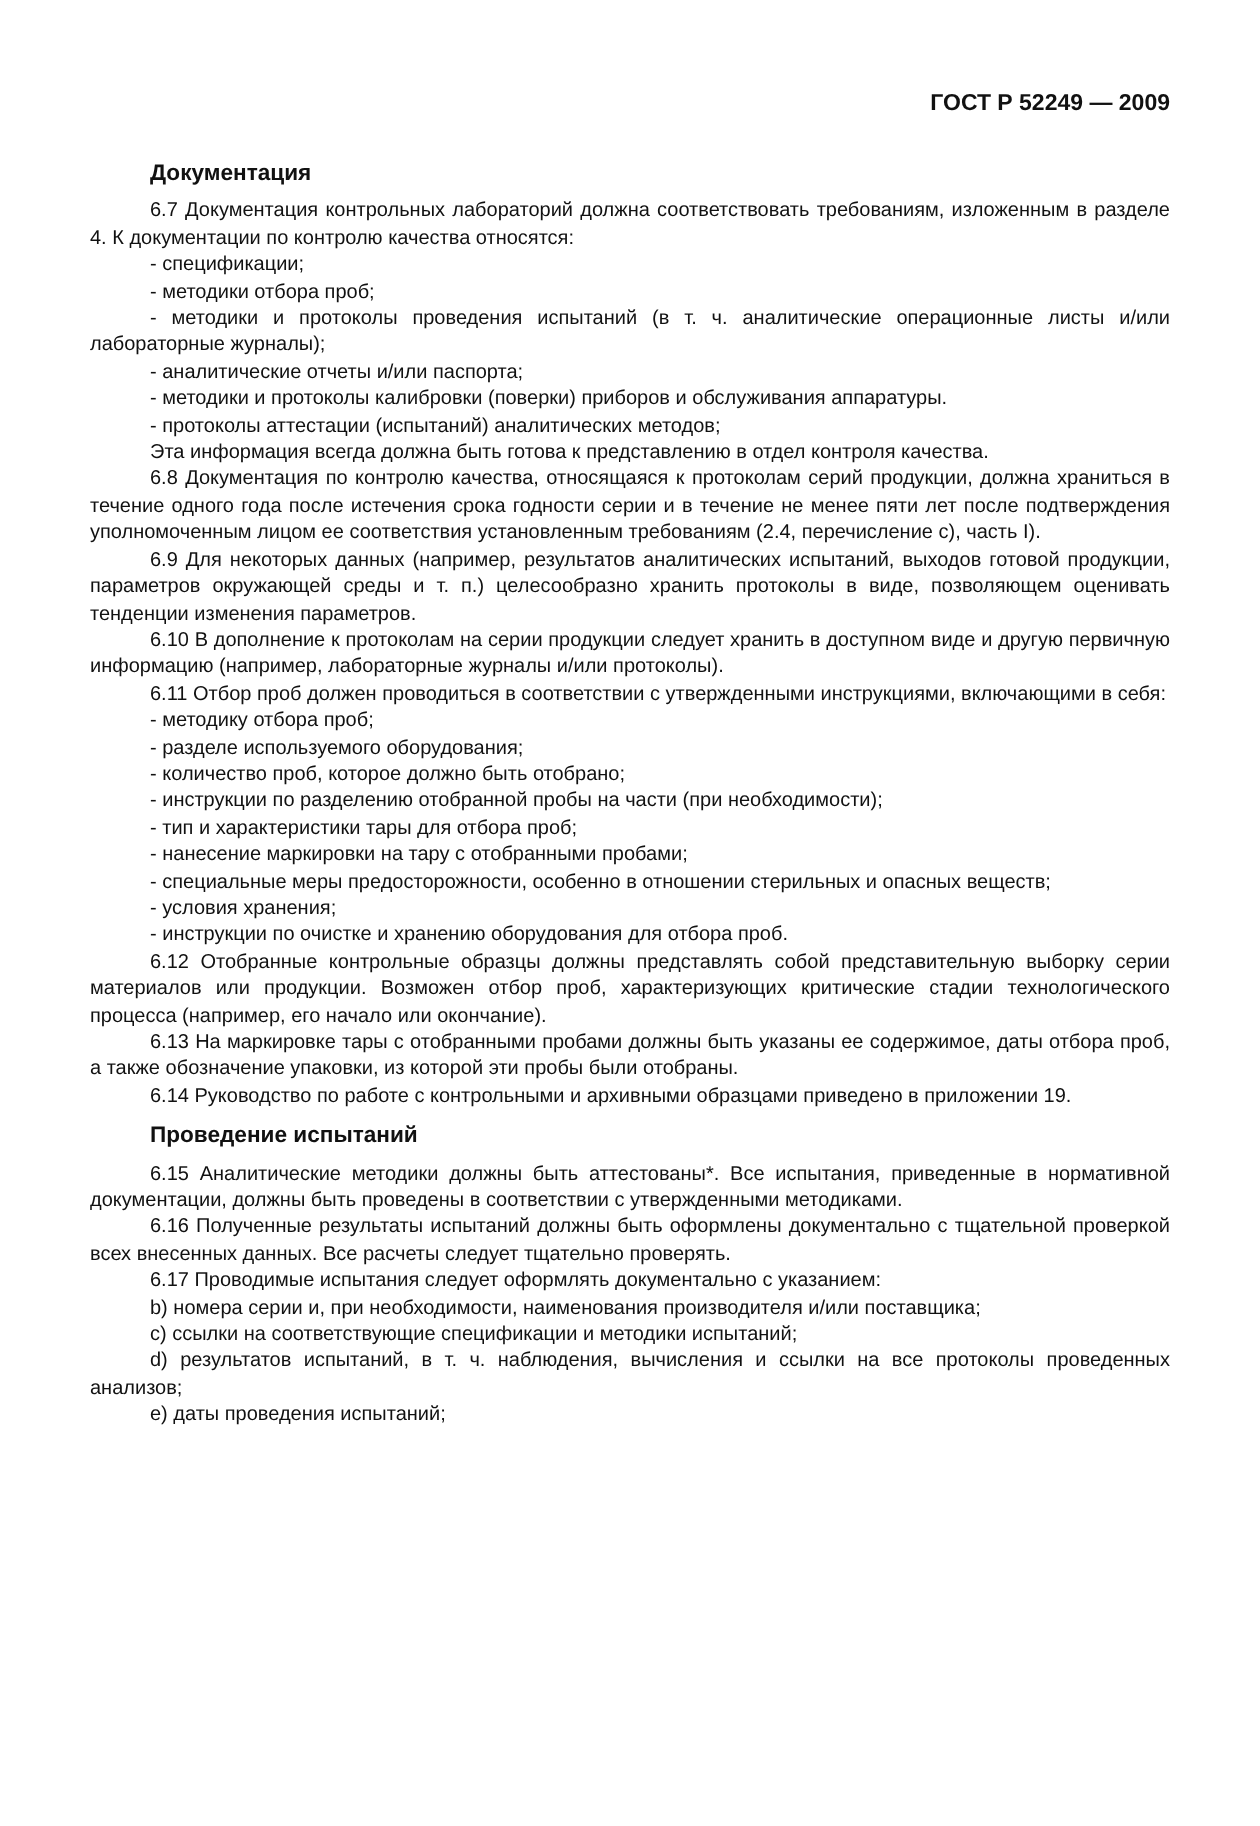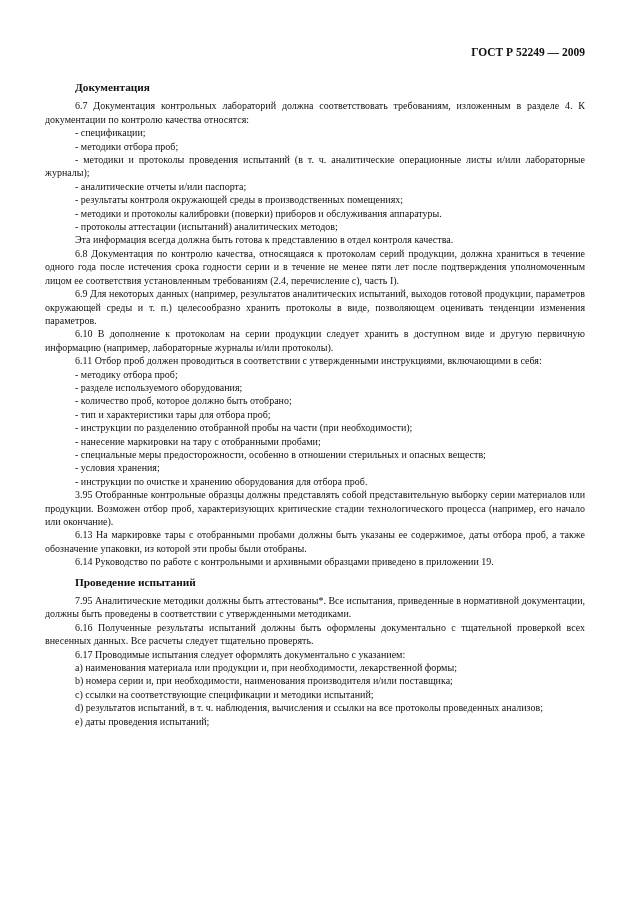--- a/index.html
+++ b/index.html
@@ -5,21 +5,21 @@
   html, body {
     margin: 0;
     padding: 0;
     background: #ffffff;
   }
   .page {
     position: relative;
     width: 630px;
     height: 766px;
     background: #ffffff;
-    font-family: Liberation Serif, serif;
+    font-family: Liberation Sans, sans-serif;
     color: #111111;
     overflow: hidden;
     box-sizing: border-box;
     border-radius: 32px;
   }
   .content {
     position: absolute;
     left: 45px;
     top: 46px;
     width: 540px;
@@ -82,47 +82,45 @@
 <div class="page">
   <div class="content">
     <div class="doc-header">ГОСТ Р 52249 — 2009</div>
 
     <h3 class="section-heading first">Документация</h3>
     <p class="para">6.7 Документация контрольных лабораторий должна соответствовать требованиям, изложенным в разделе 4. К документации по контролю качества относятся:</p>
     <p class="para">- спецификации;</p>
     <p class="para">- методики отбора проб;</p>
     <p class="para">- методики и протоколы проведения испытаний (в т. ч. аналитические операционные листы и/или лабораторные журналы);</p>
     <p class="para">- аналитические отчеты и/или паспорта;</p>
-    <p class="para">- результаты контроля окружающей среды в производственных помещениях;</p>
     <p class="para">- методики и протоколы калибровки (поверки) приборов и обслуживания аппаратуры.</p>
     <p class="para">- протоколы аттестации (испытаний) аналитических методов;</p>
     <p class="para">Эта информация всегда должна быть готова к представлению в отдел контроля качества.</p>
     <p class="para">6.8 Документация по контролю качества, относящаяся к протоколам серий продукции, должна храниться в течение одного года после истечения срока годности серии и в течение не менее пяти лет после подтверждения уполномоченным лицом ее соответствия установленным требованиям (2.4, перечисление c), часть I).</p>
     <p class="para">6.9 Для некоторых данных (например, результатов аналитических испытаний, выходов готовой продукции, параметров окружающей среды и т. п.) целесообразно хранить протоколы в виде, позволяющем оценивать тенденции изменения параметров.</p>
     <p class="para">6.10 В дополнение к протоколам на серии продукции следует хранить в доступном виде и другую первичную информацию (например, лабораторные журналы и/или протоколы).</p>
 
     <p class="para">6.11 Отбор проб должен проводиться в соответствии с утвержденными инструкциями, включающими в себя:</p>
     <p class="para">- методику отбора проб;</p>
     <p class="para">- разделе используемого оборудования;</p>
     <p class="para">- количество проб, которое должно быть отобрано;</p>
+    <p class="para">- инструкции по разделению отобранной пробы на части (при необходимости);</p>
     <p class="para">- тип и характеристики тары для отбора проб;</p>
-    <p class="para">- инструкции по разделению отобранной пробы на части (при необходимости);</p>
     <p class="para">- нанесение маркировки на тару с отобранными пробами;</p>
     <p class="para">- специальные меры предосторожности, особенно в отношении стерильных и опасных веществ;</p>
     <p class="para">- условия хранения;</p>
     <p class="para">- инструкции по очистке и хранению оборудования для отбора проб.</p>
-    <p class="para">3.95 Отобранные контрольные образцы должны представлять собой представительную выборку серии материалов или продукции. Возможен отбор проб, характеризующих критические стадии технологического процесса (например, его начало или окончание).</p>
+    <p class="para">6.12 Отобранные контрольные образцы должны представлять собой представительную выборку серии материалов или продукции. Возможен отбор проб, характеризующих критические стадии технологического процесса (например, его начало или окончание).</p>
     <p class="para">6.13 На маркировке тары с отобранными пробами должны быть указаны ее содержимое, даты отбора проб, а также обозначение упаковки, из которой эти пробы были отобраны.</p>
     <p class="para">6.14 Руководство по работе с контрольными и архивными образцами приведено в приложении 19.</p>
 
     <h3 class="section-heading">Проведение испытаний</h3>
-    <p class="para">7.95 Аналитические методики должны быть аттестованы*. Все испытания, приведенные в нормативной документации, должны быть проведены в соответствии с утвержденными методиками.</p>
+    <p class="para">6.15 Аналитические методики должны быть аттестованы*. Все испытания, приведенные в нормативной документации, должны быть проведены в соответствии с утвержденными методиками.</p>
     <p class="para">6.16 Полученные результаты испытаний должны быть оформлены документально с тщательной проверкой всех внесенных данных. Все расчеты следует тщательно проверять.</p>
     <p class="para">6.17 Проводимые испытания следует оформлять документально с указанием:</p>
-    <p class="para">a) наименования материала или продукции и, при необходимости, лекарственной формы;</p>
     <p class="para">b) номера серии и, при необходимости, наименования производителя и/или поставщика;</p>
     <p class="para">c) ссылки на соответствующие спецификации и методики испытаний;</p>
     <p class="para">d) результатов испытаний, в т. ч. наблюдения, вычисления и ссылки на все протоколы проведенных анализов;</p>
     <p class="para">e) даты проведения испытаний;</p>
   </div>
 
   <div class="footnote">
     <div class="footnote-rule"></div>
     <p class="footnote-text">* За исключением методов, установленных нормативными документами.</p>
   </div>

